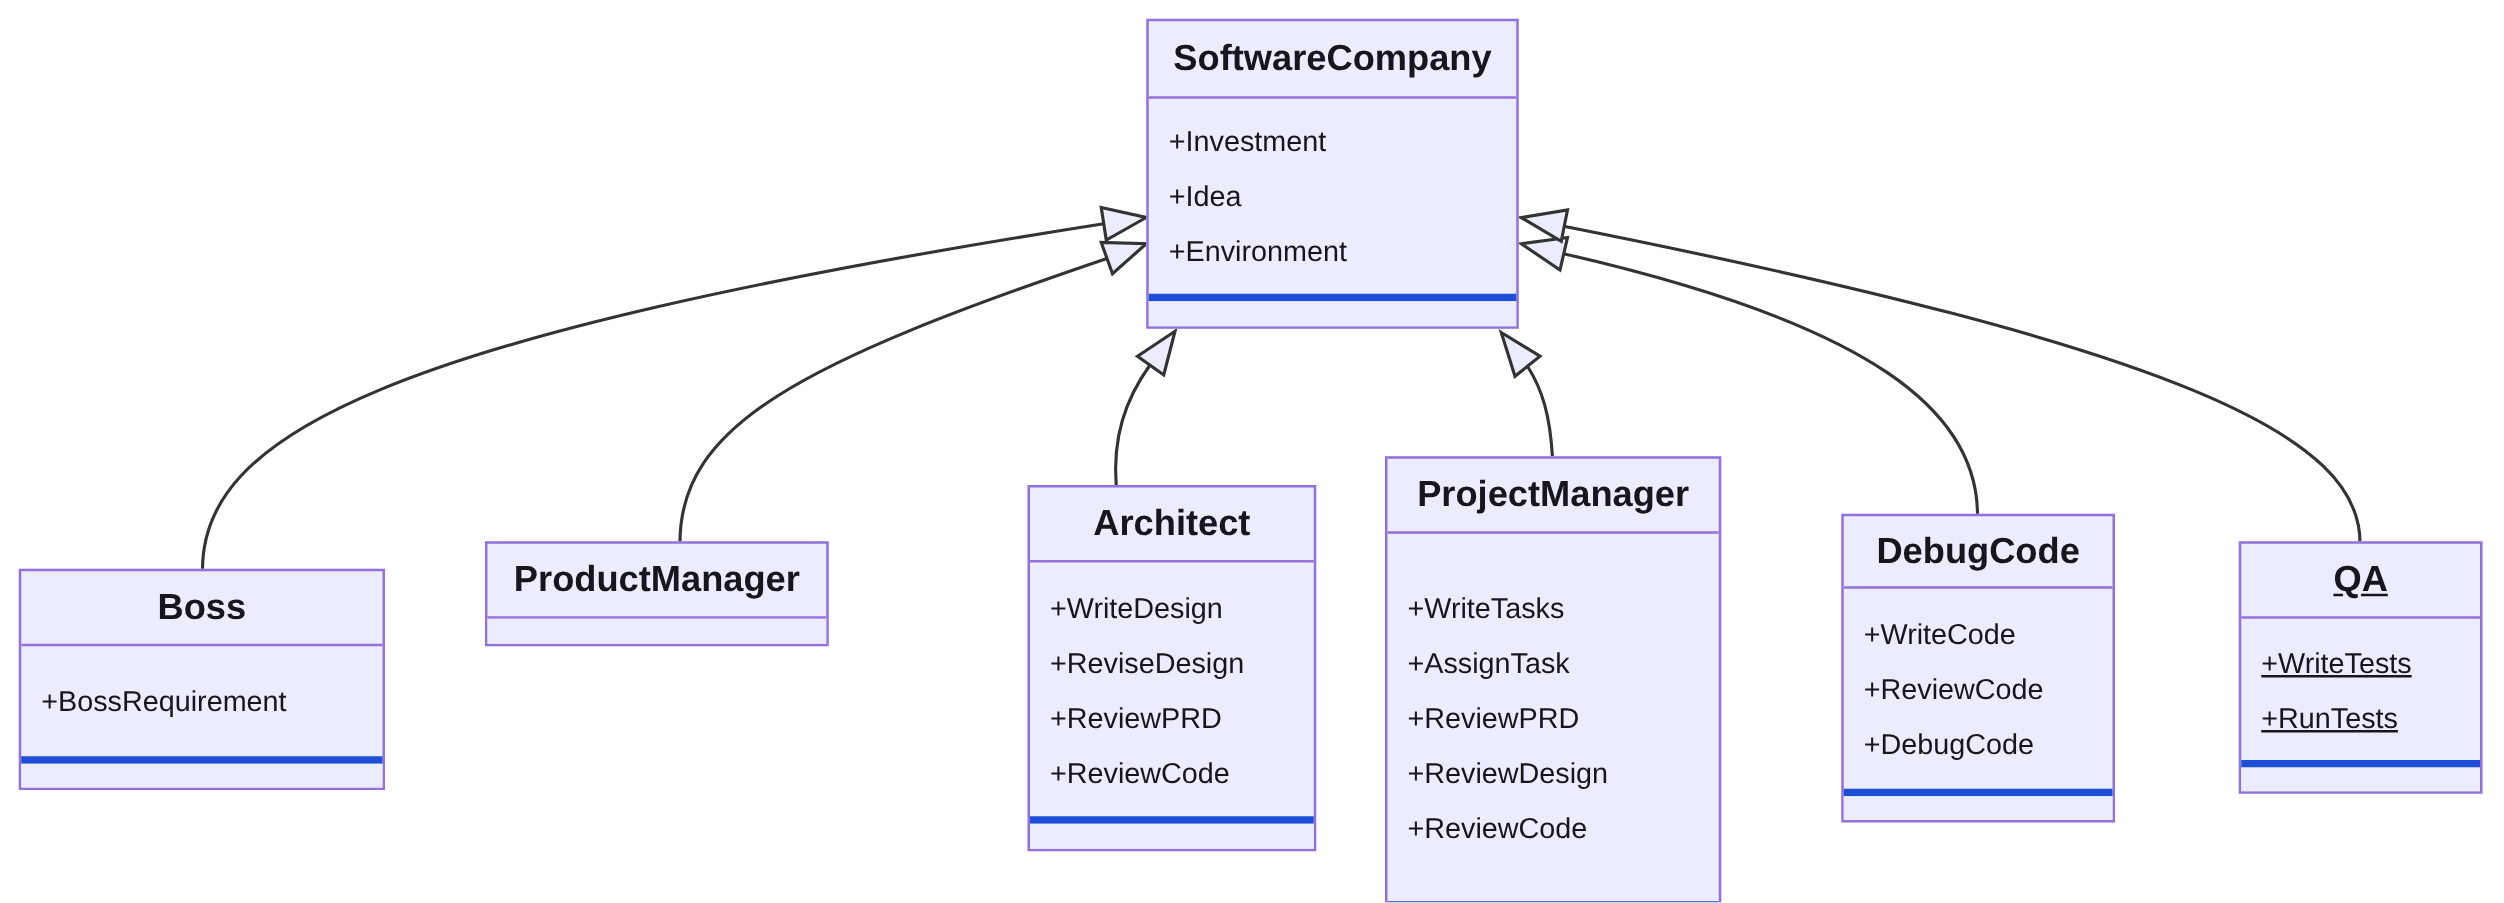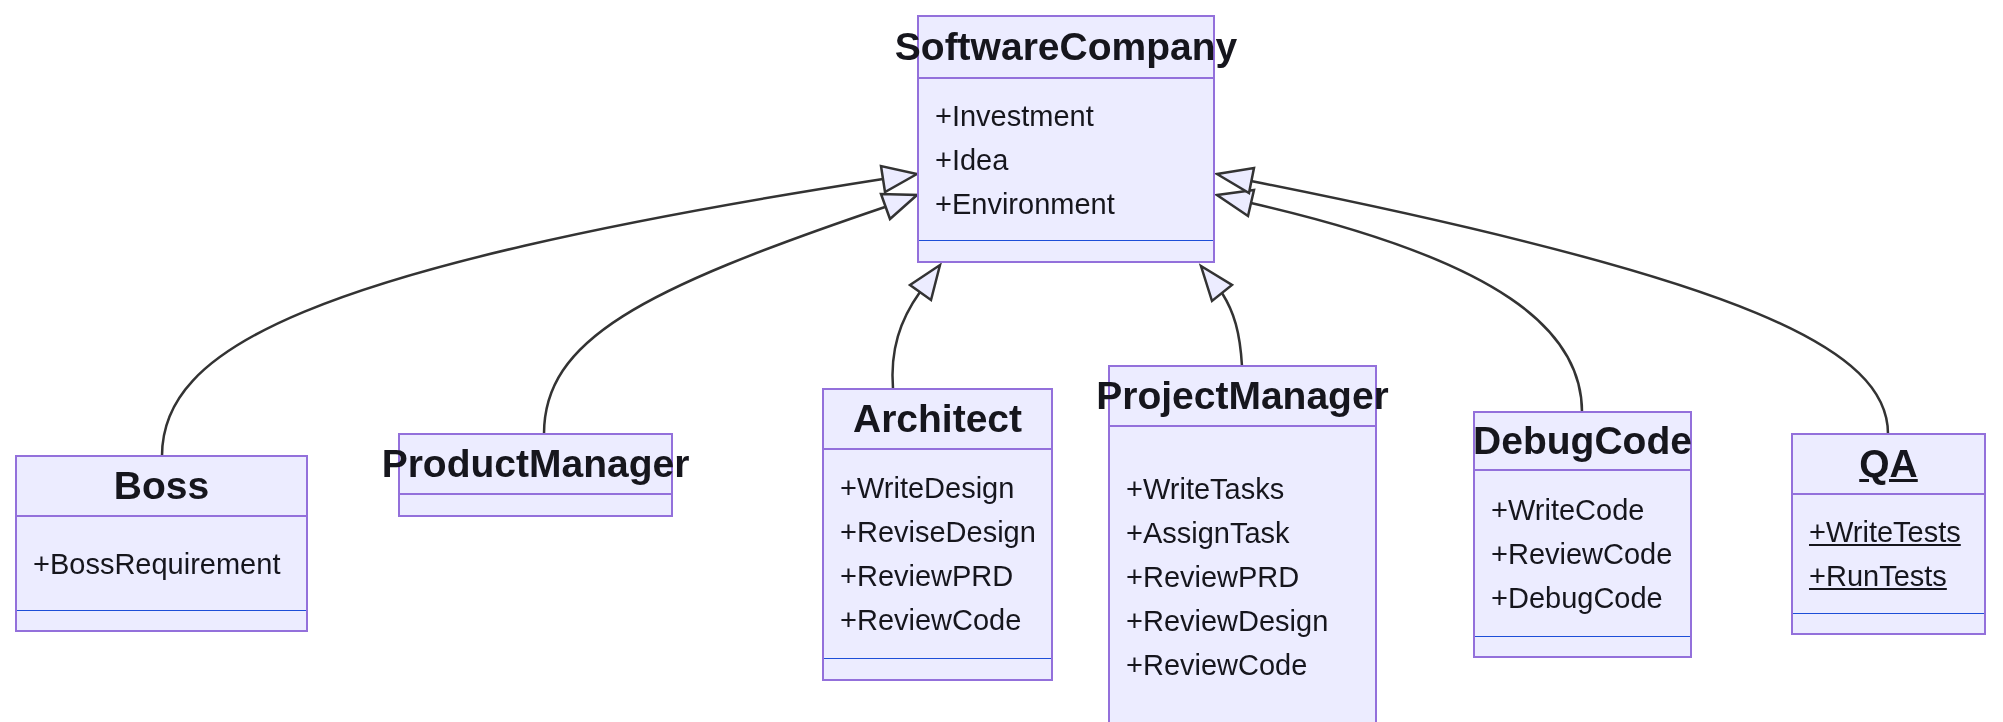--- a/index.html
+++ b/index.html
@@ -7,26 +7,26 @@
     position:relative;width:2003px;height:722px;overflow:hidden;
     font-family:"Liberation Sans", sans-serif;background:#ffffff;
   }
   .edges{position:absolute;left:0;top:0;width:2003px;height:722px;}
   .cls{
     position:absolute;box-sizing:border-box;background:#ECECFF;
     border:2px solid #9370DB;color:#16161d;
   }
   .cls .t{
     display:flex;align-items:center;justify-content:center;
-    font-weight:700;font-size:39px;border-bottom:2px solid #9370DB;
+    font-weight:700;font-size:29px;border-bottom:2px solid #9370DB;
     white-space:nowrap;
   }
   .cls .a{
     display:flex;flex-direction:column;justify-content:center;
-    padding-left:16px;font-size:29px;border-bottom:1px solid #1d4ed8;
+    padding-left:16px;font-size:23px;border-bottom:6px solid #1d4ed8;
     box-sizing:border-box;
   }
   .cls .a .member{line-height:44px;white-space:nowrap;}
   .cls .m{background:#ECECFF;}
 </style>
 </head>
 <body>
 
 <div class="canvas">
 
@@ -60,21 +60,21 @@
   </div>
 
   <div class="cls" style="left:15px;top:455px;width:293px;">
     <div class="t" style="height:58px">Boss</div>
     <div class="a" style="height:94px">
       <div class="member">+BossRequirement</div>
     </div>
     <div class="m" style="height:19px"></div>
   </div>
 
-  <div class="cls" style="left:398px;top:433px;width:275px;">
+  <div class="cls" style="left:388px;top:433px;width:275px;">
     <div class="t" style="height:58px">ProductManager</div>
     <div class="m" style="height:20px"></div>
   </div>
 
   <div class="cls" style="left:778px;top:388px;width:231px;margin-left:44px;">
     <div class="t" style="height:58px">Architect</div>
     <div class="a" style="height:209px">
       <div class="member">+WriteDesign</div>
       <div class="member">+ReviseDesign</div>
       <div class="member">+ReviewPRD</div>

